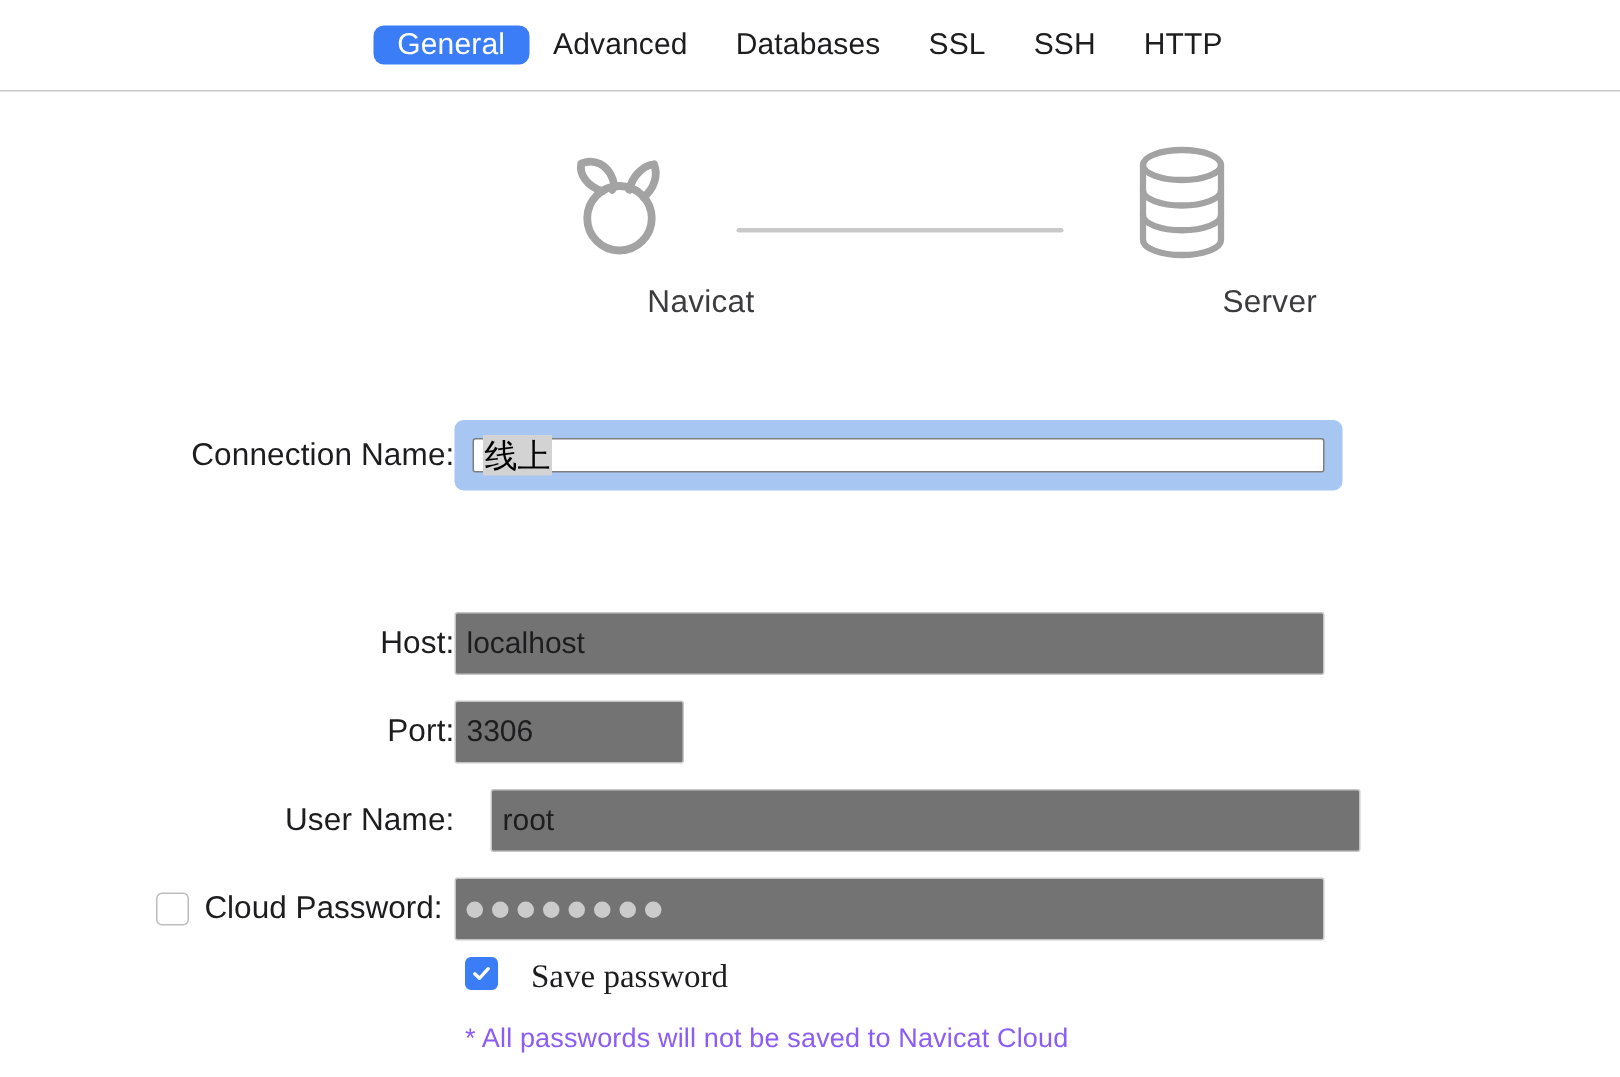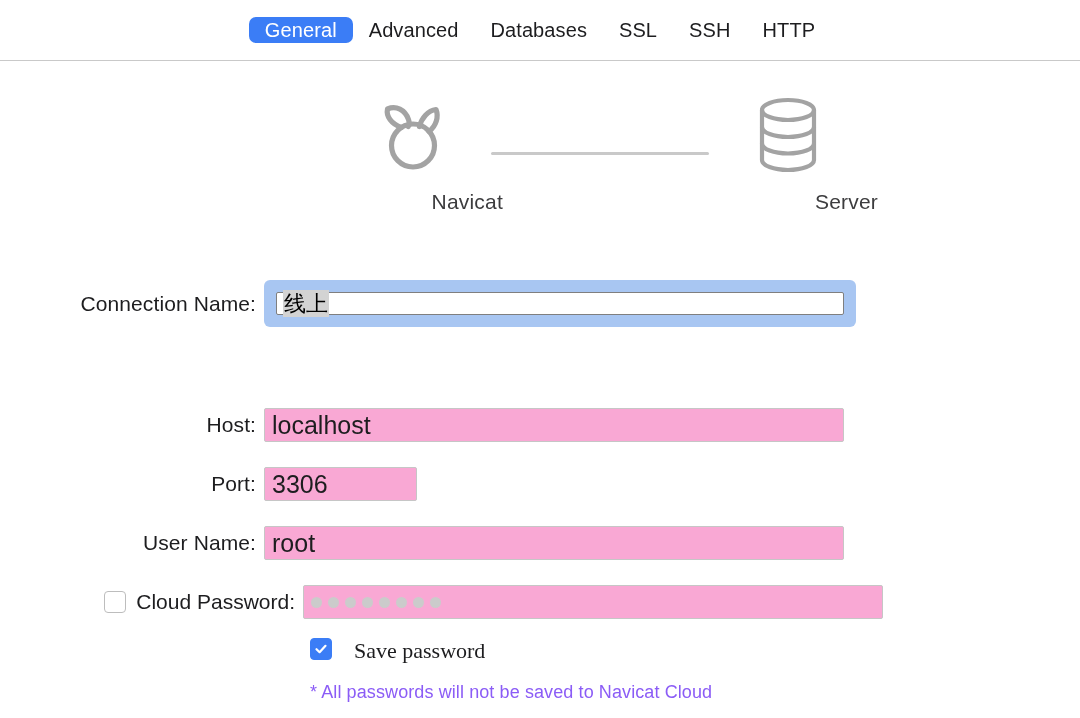--- a/index.html
+++ b/index.html
@@ -95,36 +95,36 @@
     top: 280px;
     width: 1080px;
   }
   .row {
     position: absolute;
     left: 0;
     display: flex;
     align-items: center;
   }
   .label {
-    width: 264px;
+    width: 303px;
     text-align: right;
-    padding-right: 8px;
+    padding-right: 0;
     font-size: 21px;
     color: #1d1d1f;
     box-sizing: border-box;
     white-space: nowrap;
     letter-spacing: 0.1px;
   }
   .field {
     box-sizing: border-box;
-    height: 34px;
+    height: 42px;
     border: 1px solid #c6c6c6;
-    background: #f9a8d4;
+    background: #737373;
     border-radius: 2px;
-    font-size: 25px;
+    font-size: 20px;
     color: #1d1d1f;
     padding: 0 7px;
     display: flex;
     align-items: center;
     font-family: inherit;
     outline: none;
   }
   
   .row-connection { top: 0; }
   .connection-wrap {
@@ -156,21 +156,21 @@
     line-height: 1.15;
   }
 
   .row-host   { top: 128px; }
   .row-port   { top: 187px; }
   .row-user   { top: 246px; }
   .row-pass   { top: 305px; }
 
   .field-host { width: 580px; }
   .field-port { width: 153px; }
-  .field-user { width: 580px; }
+  .field-user { width: 580px; margin-left: 24px; }
   .field-pass { width: 580px; }
 
   
   .dots {
     display: flex;
     align-items: center;
     gap: 6px;
   }
   .dot {
     width: 11px;

